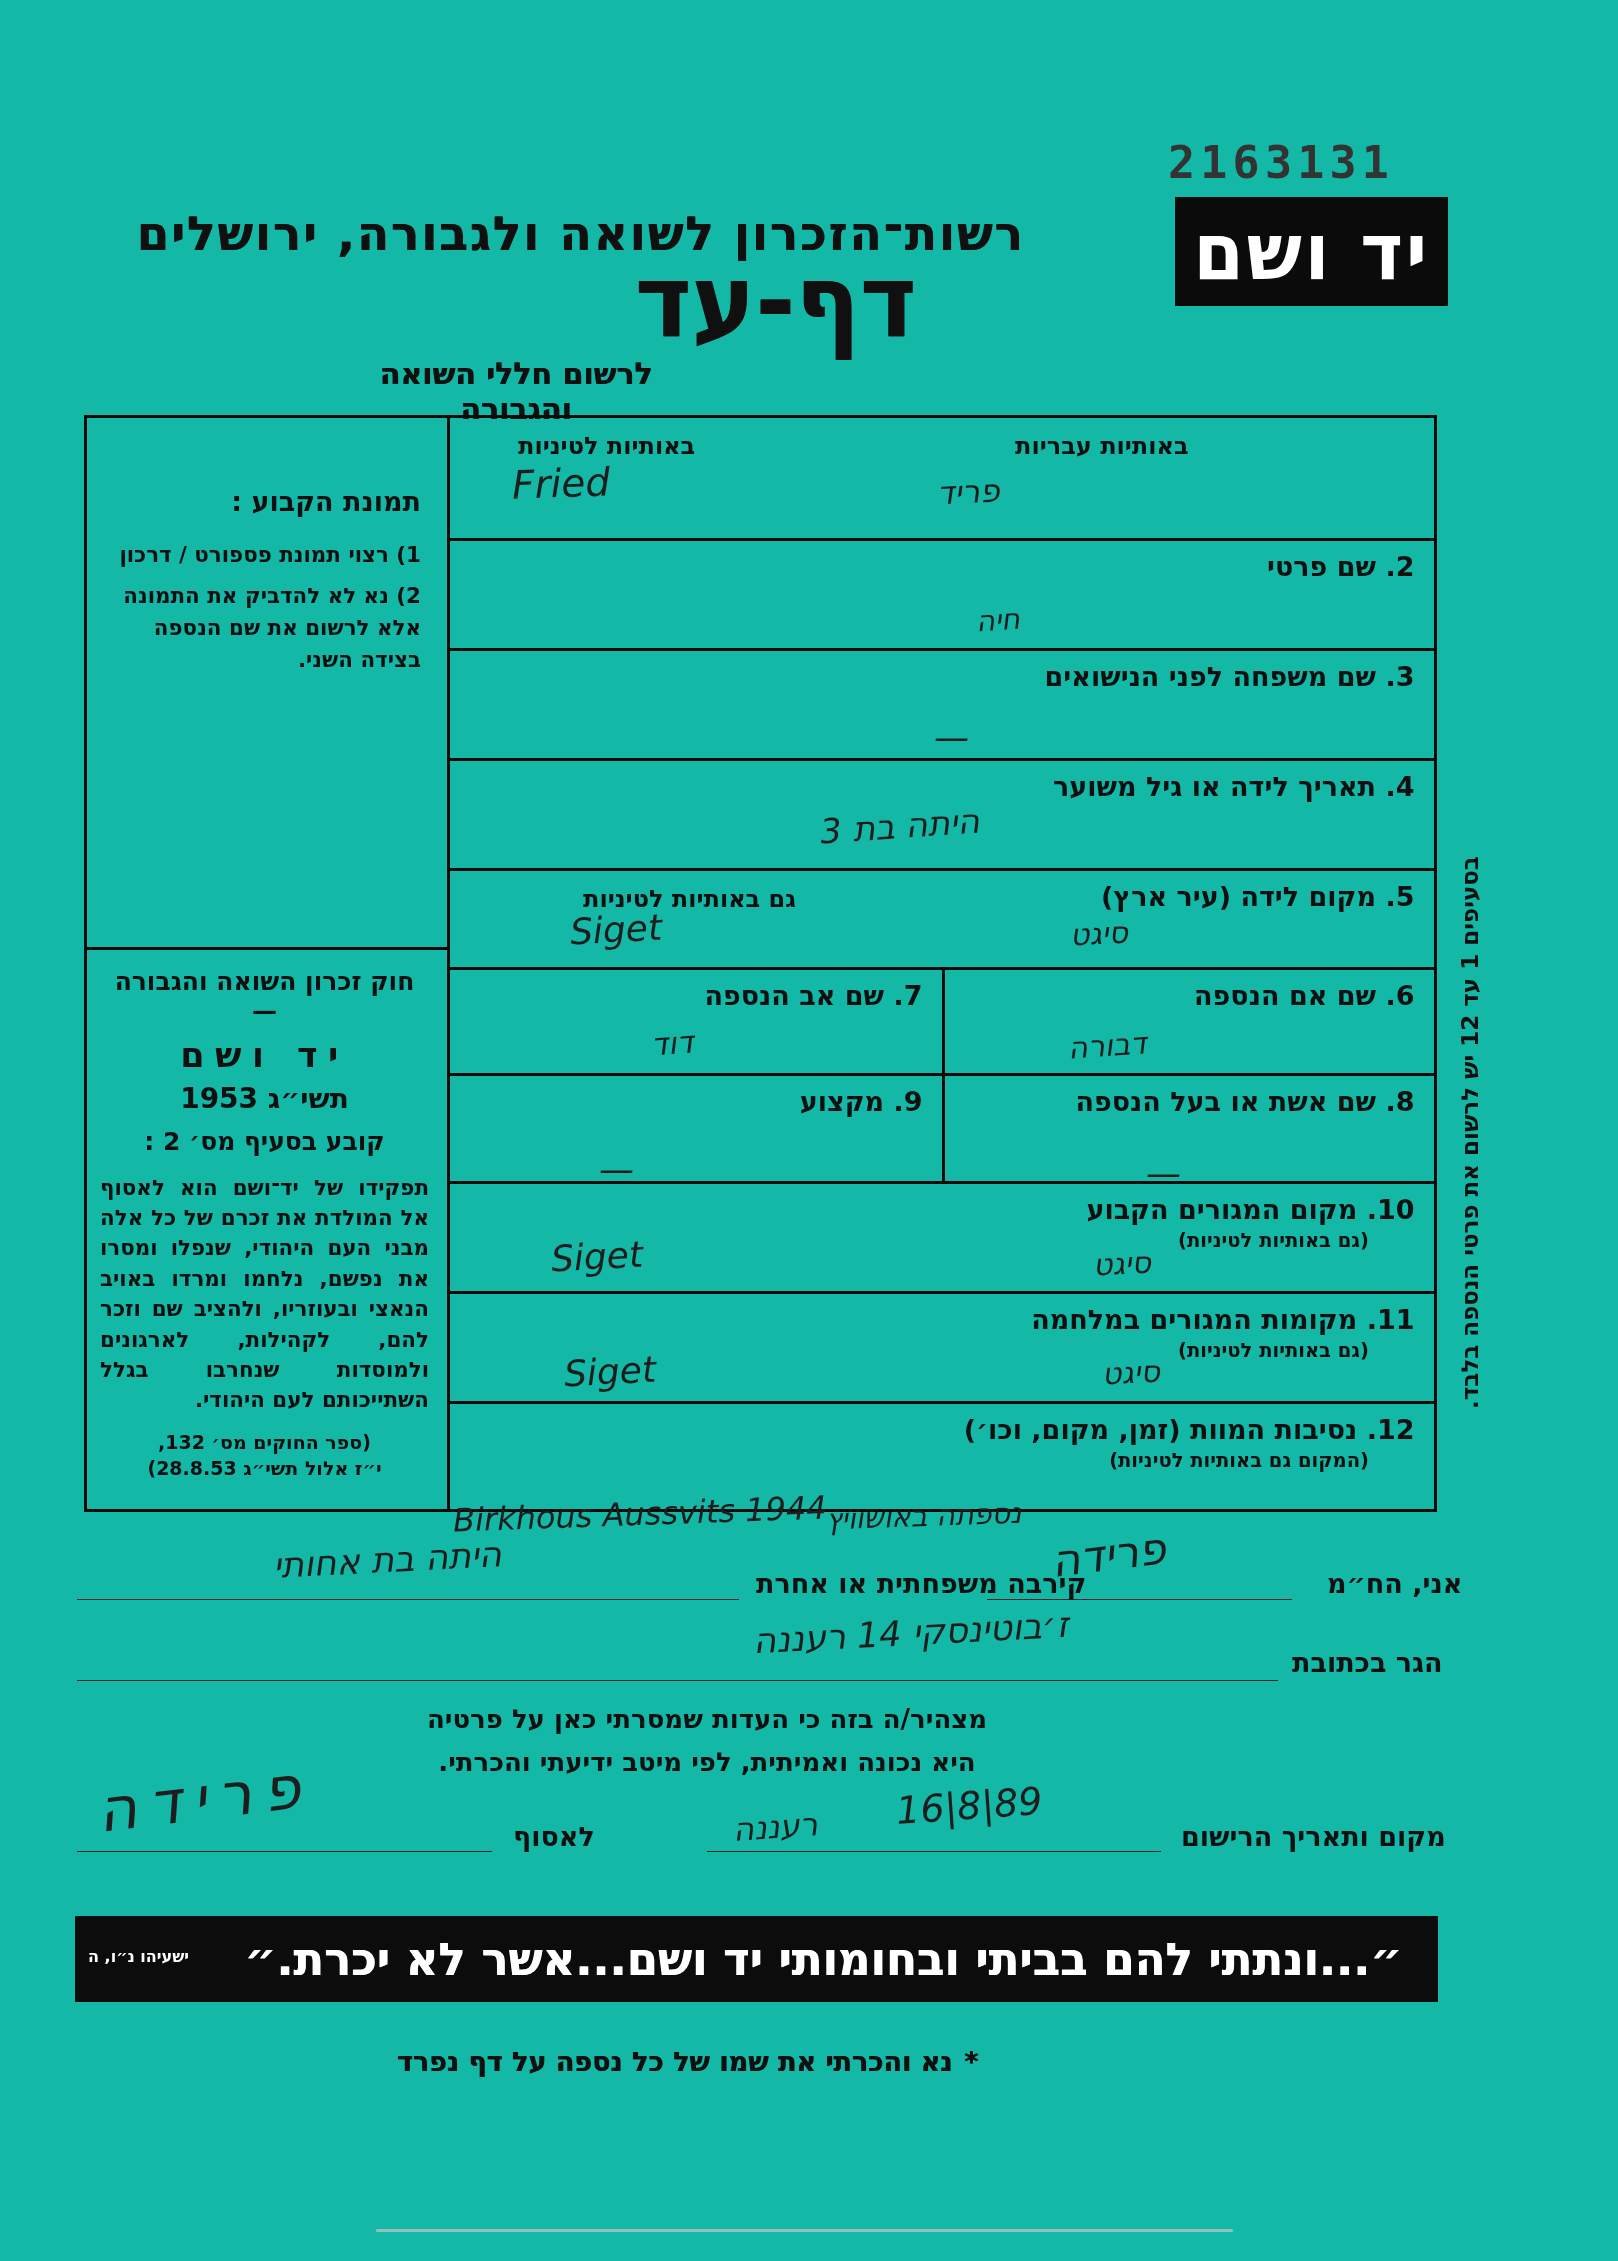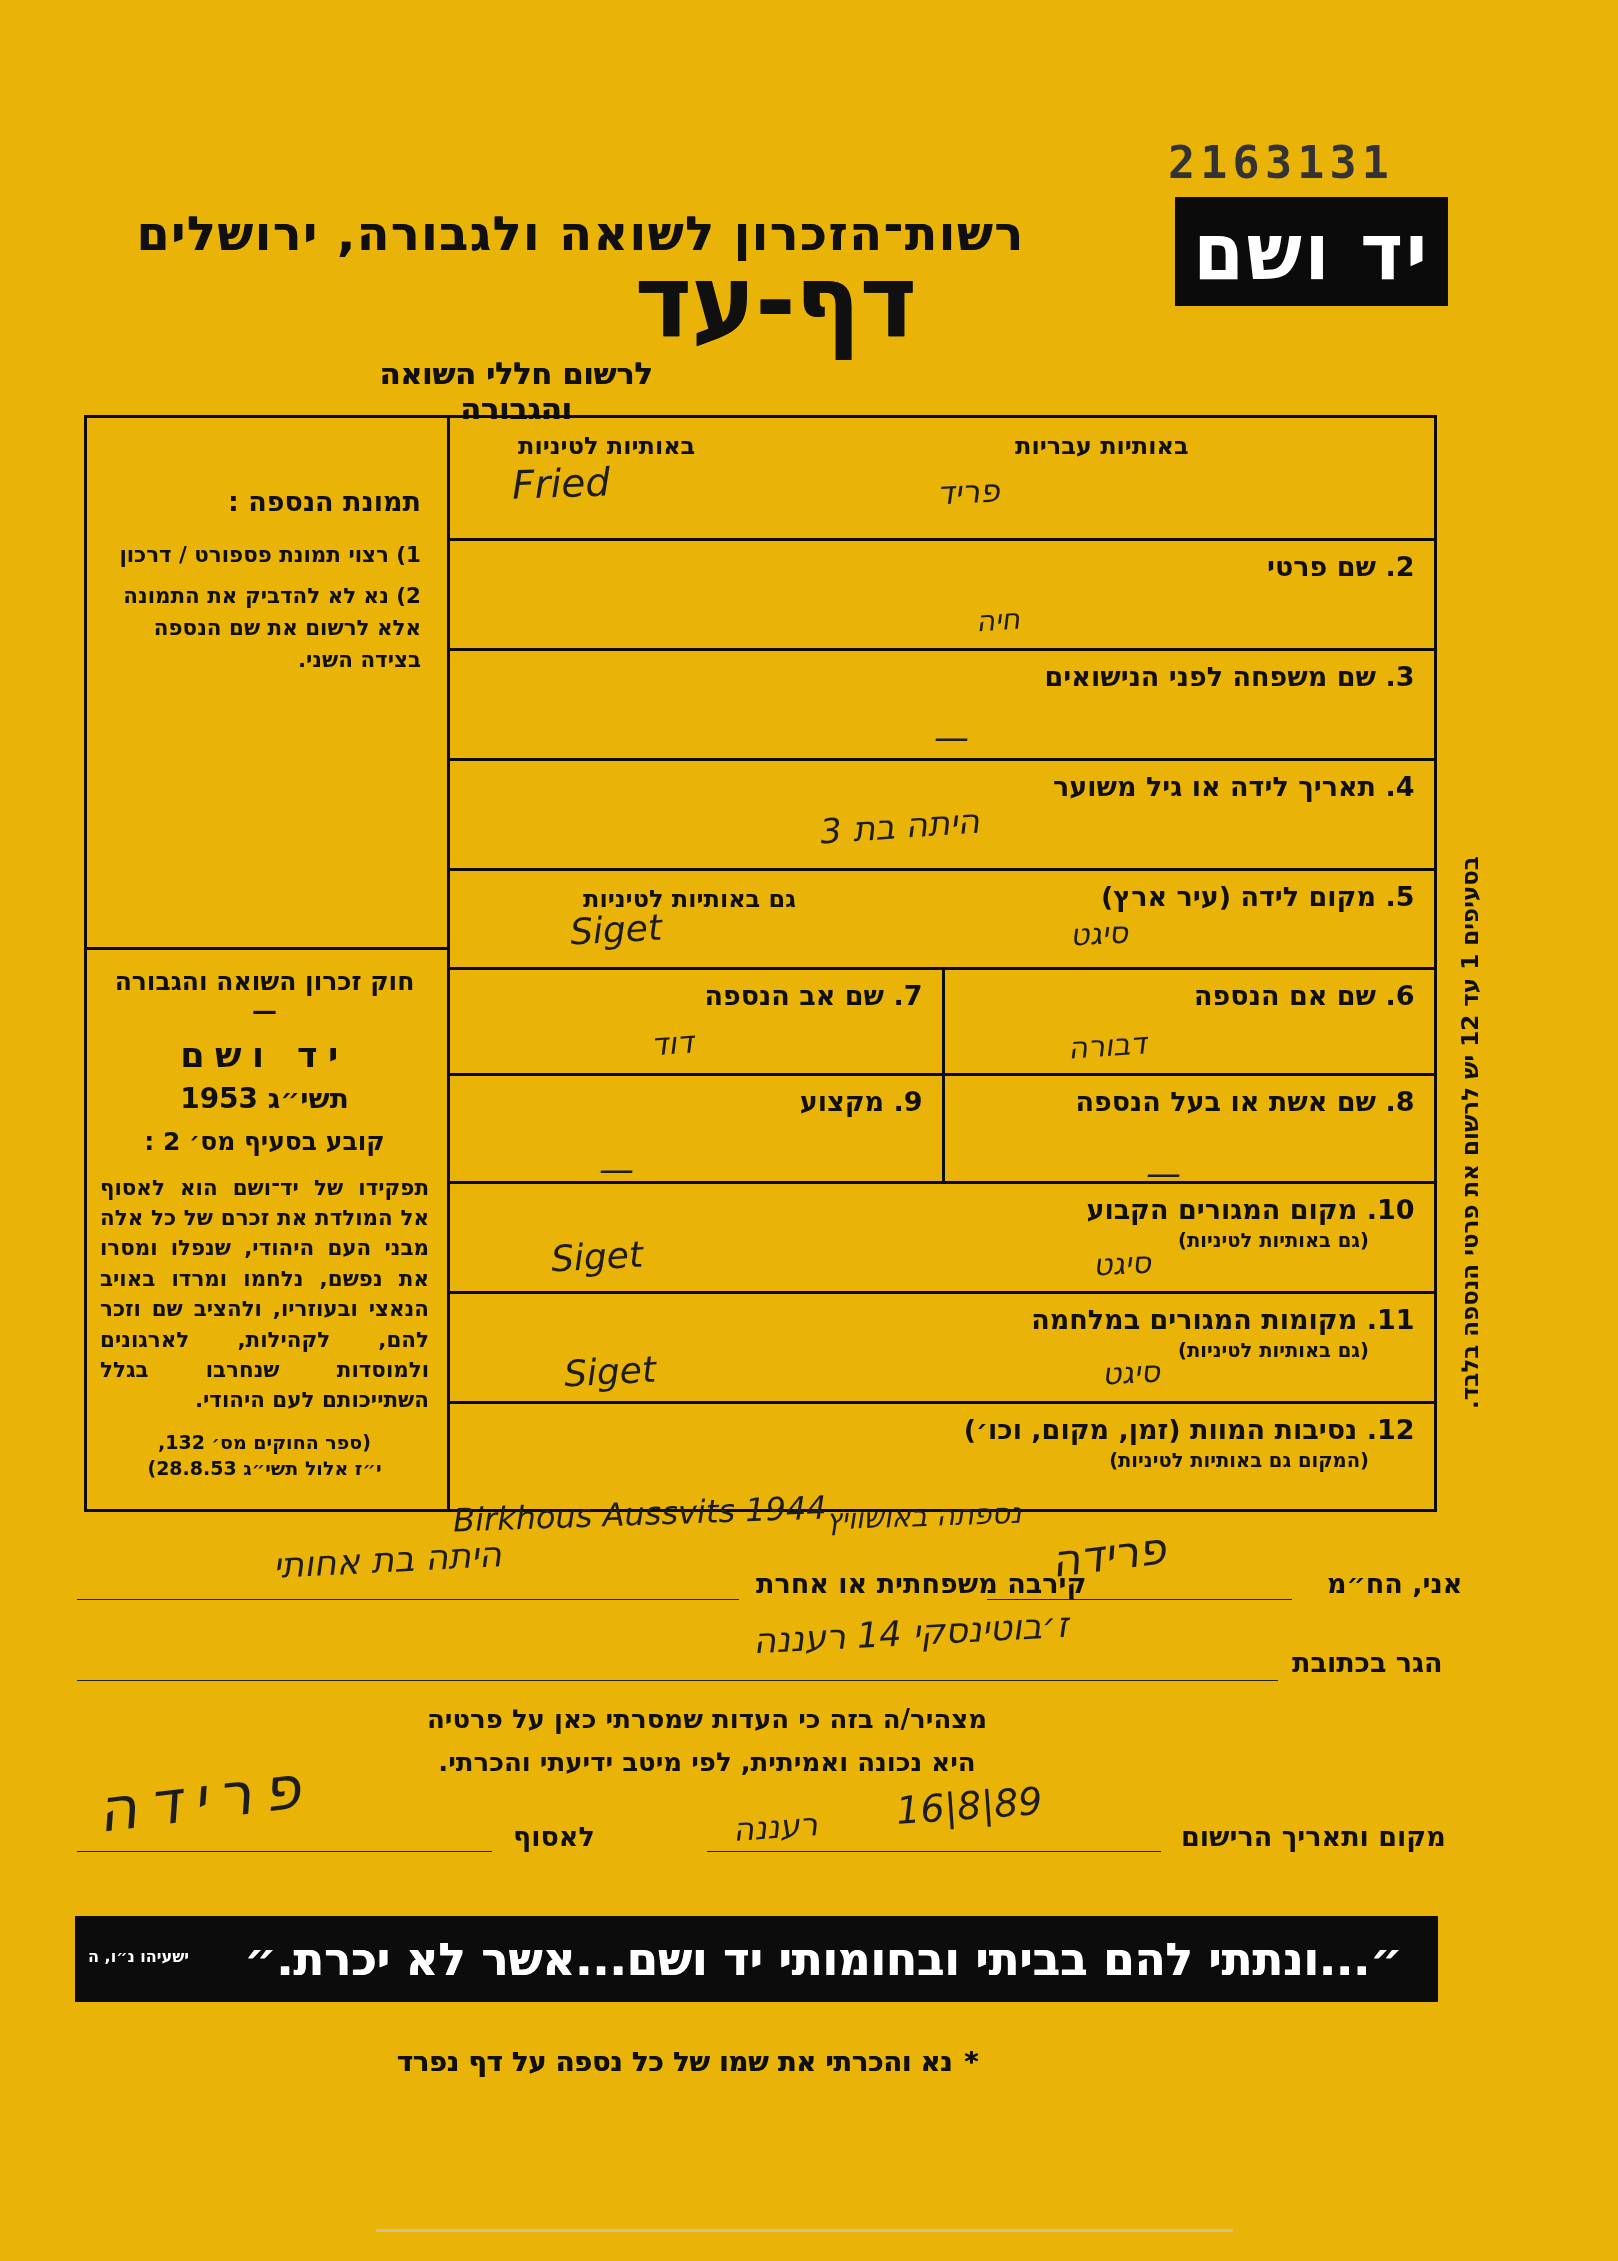--- a/index.html
+++ b/index.html
@@ -1,20 +1,20 @@
 <!DOCTYPE html>
 <html style="font-size:10.4px"><head>
 <meta charset="utf-8">
 <title>דף-עד</title>
 <style>
   * { box-sizing: border-box; }
   html,body { margin:0; padding:0; background:#909090; }
   .page {
     position:relative; width:1618px; height:2261px;
-    background:#eab308; color:#101010;
+    background:#14b8a6; color:#101010;
     font-family:"DejaVu Sans", sans-serif;
     direction:rtl; overflow:hidden;
   }
   .abs { position:absolute; }
   .heavy { font-weight:bold; text-shadow:0.6px 0 currentColor; }
   .hand { font-style:italic; color:#1d1d1d; white-space:nowrap; }
 
   
   .serial { position:absolute; left:1168px; top:136px; font-family:"DejaVu Sans Mono", monospace; font-weight:bold; font-size:45px; letter-spacing:5.2px; color:#333; direction:ltr; }
   .logo-box { position:absolute; left:1175px; top:197px; width:273px; height:109px; background:#0b0b0b; display:flex; align-items:center; justify-content:center; }
@@ -86,21 +86,21 @@
   </div>
 
   <div class="authority heavy">רשות־הזכרון לשואה ולגבורה, ירושלים</div>
   <div class="doc-title heavy">דף-עד</div>
   <div class="doc-subtitle heavy">לרשום חללי השואה והגבורה</div>
 
   <div class="mainbox">
 
     <div class="leftcol">
       <div class="photosec">
-        <div class="photo-title">תמונת הנספה :</div>
+        <div class="photo-title">תמונת הקבוע :</div>
         <div class="photo-item">1) רצוי תמונת פספורט / דרכון</div>
         <div class="photo-item">2) נא לא להדביק את התמונה אלא לרשום את שם הנספה בצידה השני.</div>
       </div>
       <div class="lawsec">
         <div class="law-heading">חוק זכרון השואה והגבורה —</div>
         <div class="law-name">יד ושם</div>
         <div class="law-year">תשי״ג 1953</div>
         <div class="law-clause">קובע בסעיף מס׳ 2 :</div>
         <div class="law-body">תפקידו של יד־ושם הוא לאסוף אל המולדת את זכרם של כל אלה מבני העם היהודי, שנפלו ומסרו את נפשם, נלחמו ומרדו באויב הנאצי ובעוזריו, ולהציב שם וזכר להם, לקהילות, לארגונים ולמוסדות שנחרבו בגלל השתייכותם לעם היהודי.</div>
         <div class="law-cite">

